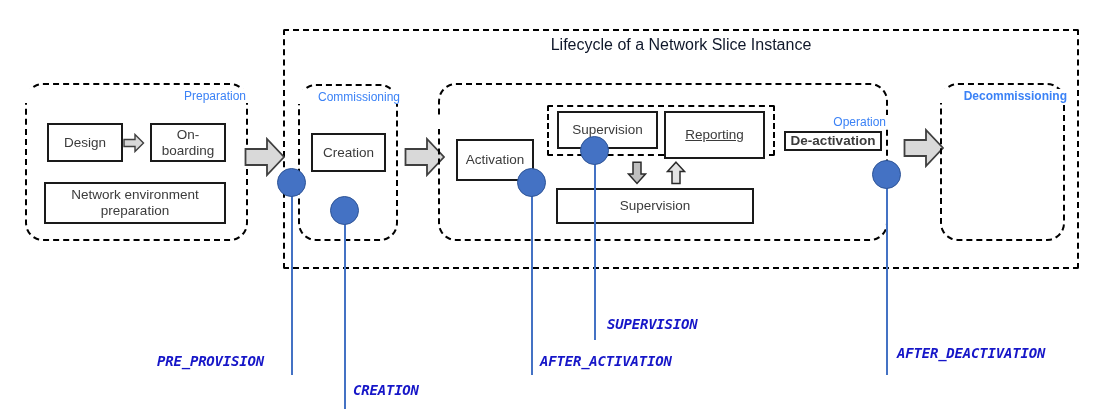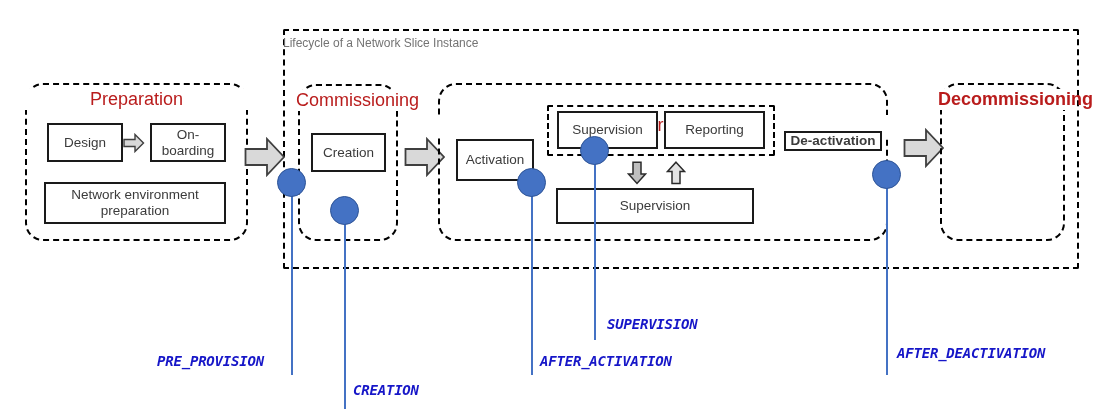--- a/index.html
+++ b/index.html
@@ -43,31 +43,31 @@
     display: flex;
     align-items: center;
     justify-content: center;
     text-align: center;
     color: #3b3b3b;
     font-size: 13.5px;
     line-height: 1.15;
     padding: 0 3px;
   }
   .group-label {
-    color: #b91c1c;
-    font-size: 18px;
-    text-align: center;
+    color: #3b82f6;
+    font-size: 12px;
+    text-align: right;
     white-space: nowrap;
     background: #ffffff;
     padding: 0 2px;
   }
   .lifecycle-title {
-    color: #737373;
-    font-size: 12px;
-    text-align: left;
+    color: #0f172a;
+    font-size: 16px;
+    text-align: center;
     white-space: nowrap;
   }
 
   
   .state-dot {
     border-radius: 50%;
     background: #4472c4;
     border: 1.5px solid #2e5496;
   }
   
@@ -135,21 +135,21 @@
   <div class="abs phase-group" style="left:438px; top:83px; width:450px; height:158px;"></div>
 
   <div class="abs group-label" style="left:438px; top:86px; width:450px;margin-top:29px;">Operation</div>
 
   <div class="abs task-box" style="left:456px; top:139px; width:78px; height:42px;">Activation</div>
 
   <div class="abs dashed-rect" style="left:547px; top:105px; width:228px; height:51px;"></div>
 
   <div class="abs task-box" style="left:557px; top:111px; width:101px; height:38px;">Supervision</div>
 
-  <div class="abs task-box" style="left:664px; top:111px; width:101px; height:38px;">Reporting</div>
+  <div class="abs task-box" style="left:664px; top:111px; width:101px; height:48px;text-decoration:underline;">Reporting</div>
 
   <div class="abs arrow" style="left:627px; top:161px;">
     <svg width="20" height="24" viewBox="0 0 20 24">
       <path d="M6 1.2 L14 1.2 L14 13 L18.5 13 L10 22.5 L1.5 13 L6 13 Z" fill="#BFBFBF" stroke="#2B2B2B" stroke-width="1.5" stroke-linejoin="miter"></path>
     </svg>
   </div>
   <div class="abs arrow" style="left:666px; top:161px;">
     <svg width="20" height="24" viewBox="0 0 20 24">
       <path d="M10 1.2 L18.5 10.5 L14 10.5 L14 22.5 L6 22.5 L6 10.5 L1.5 10.5 Z" fill="#E2E2E2" stroke="#2B2B2B" stroke-width="1.5" stroke-linejoin="miter"></path>
     </svg>

